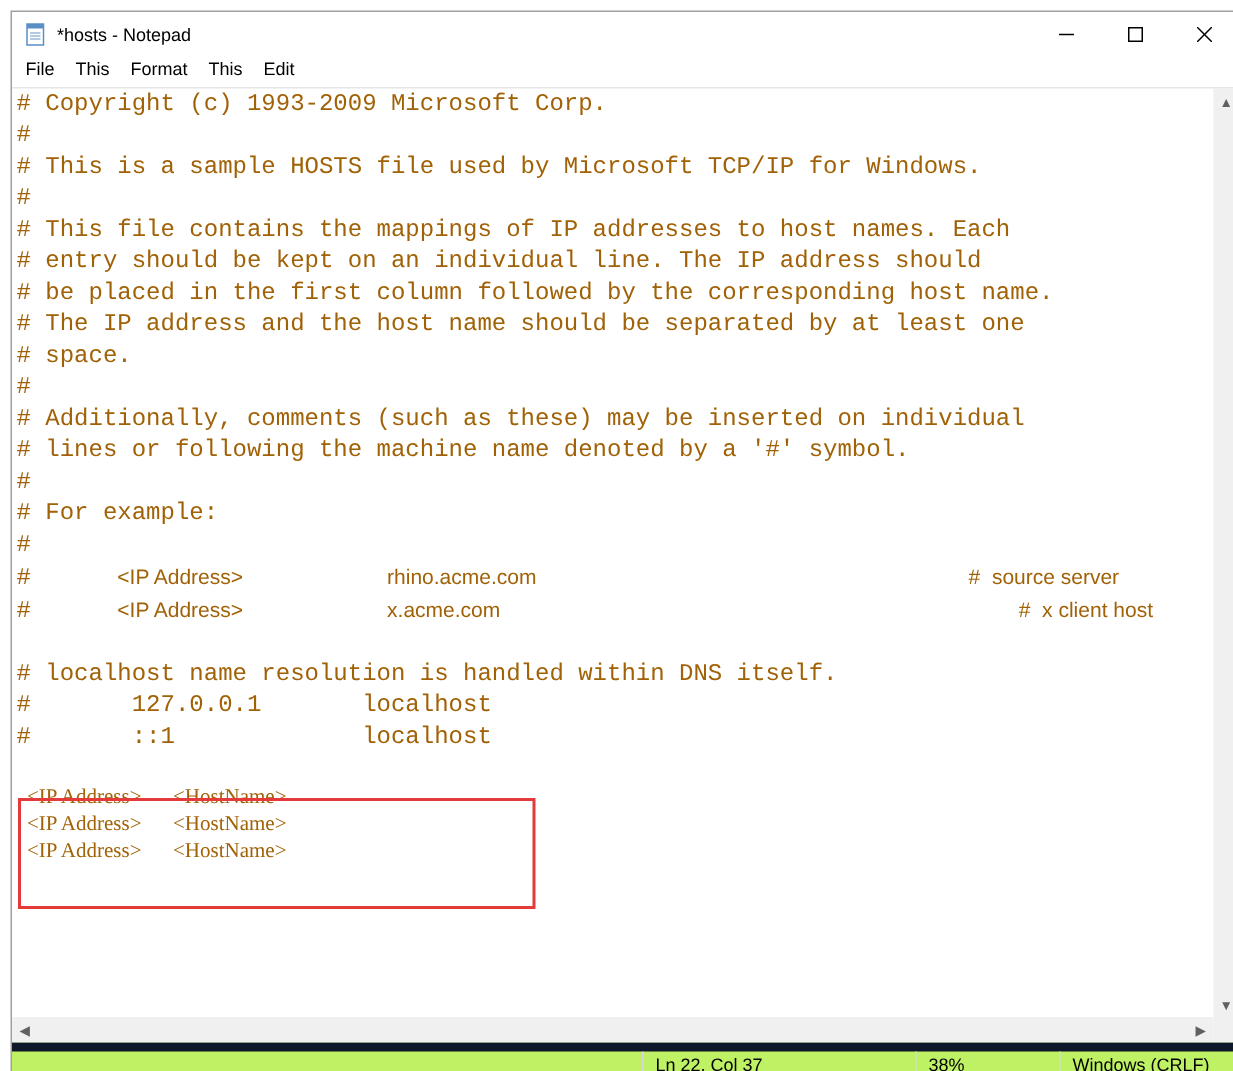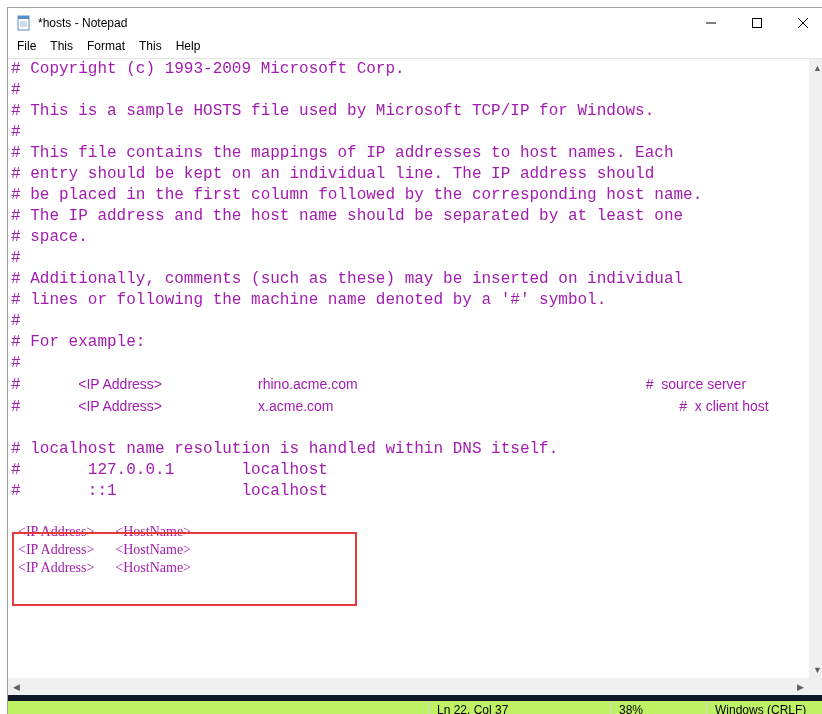--- a/index.html
+++ b/index.html
@@ -69,21 +69,21 @@
   }
   .editor {
     position: absolute;
     inset: 0 17px 17px 0;
     padding: 0 3px;
     font-family: Consolas, "Courier New", monospace;
     font-size: 16px;
     line-height: 21px;
     white-space: pre;
     overflow: hidden;
-    color: #a21caf;
+    color: #a16207;
   }
   .scroll-v {
     position: absolute;
     top: 0; right: 0; bottom: 17px;
     width: 17px;
     background: #f0f0f0;
   }
   .scroll-h {
     position: absolute;
     left: 0; right: 17px; bottom: 0;
@@ -178,21 +178,21 @@
         </svg>
       </div>
     </div>
   </div>
 
   <div class="menubar">
     <span class="menu-item">File</span>
     <span class="menu-item">This</span>
     <span class="menu-item">Format</span>
     <span class="menu-item">This</span>
-    <span class="menu-item">Help</span>
+    <span class="menu-item">Edit</span>
   </div>
 
   <div class="editor-wrap">
     <div class="editor"><span># Copyright (c) 1993-2009 Microsoft Corp.</span>
 <span>#</span>
 <span># This is a sample HOSTS file used by Microsoft TCP/IP for Windows.</span>
 <span>#</span>
 <span># This file contains the mappings of IP addresses to host names. Each</span>
 <span># entry should be kept on an individual line. The IP address should</span>
 <span># be placed in the first column followed by the corresponding host name.</span>

